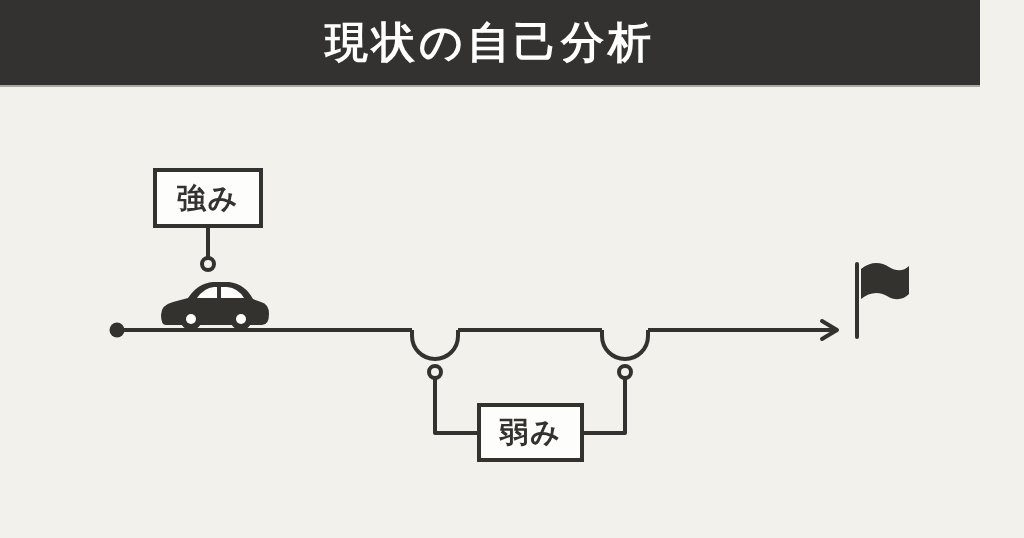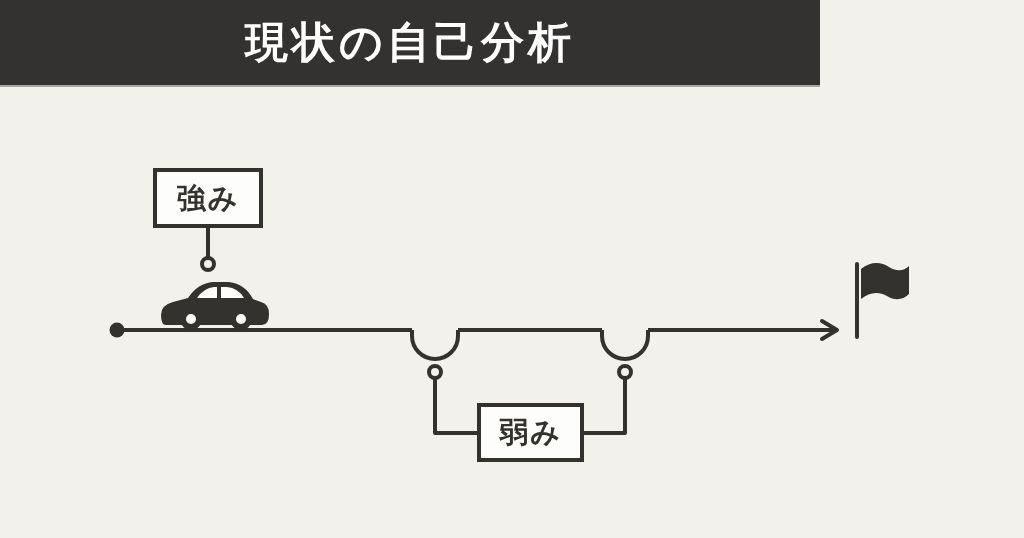--- a/index.html
+++ b/index.html
@@ -14,21 +14,21 @@
   html,body{margin:0;padding:0;background:#e8e6e1;}
   .page{
     position:relative;
     width:1024px;height:538px;
     background:var(--canvas-bg);
     overflow:hidden;
     font-family:"Liberation Sans","DejaVu Sans",sans-serif;
   }
   .header{
     position:absolute;top:0;left:0;
-    width:820px;height:87px;
+    width:980px;height:87px;
     background:var(--header-bg);
     border-bottom:2px solid var(--header-divider);
     display:flex;align-items:center;justify-content:center;
     z-index:2;
   }
   .title{
     margin:0;
     color:var(--header-text);
     font-size:43px;
     font-weight:700;

